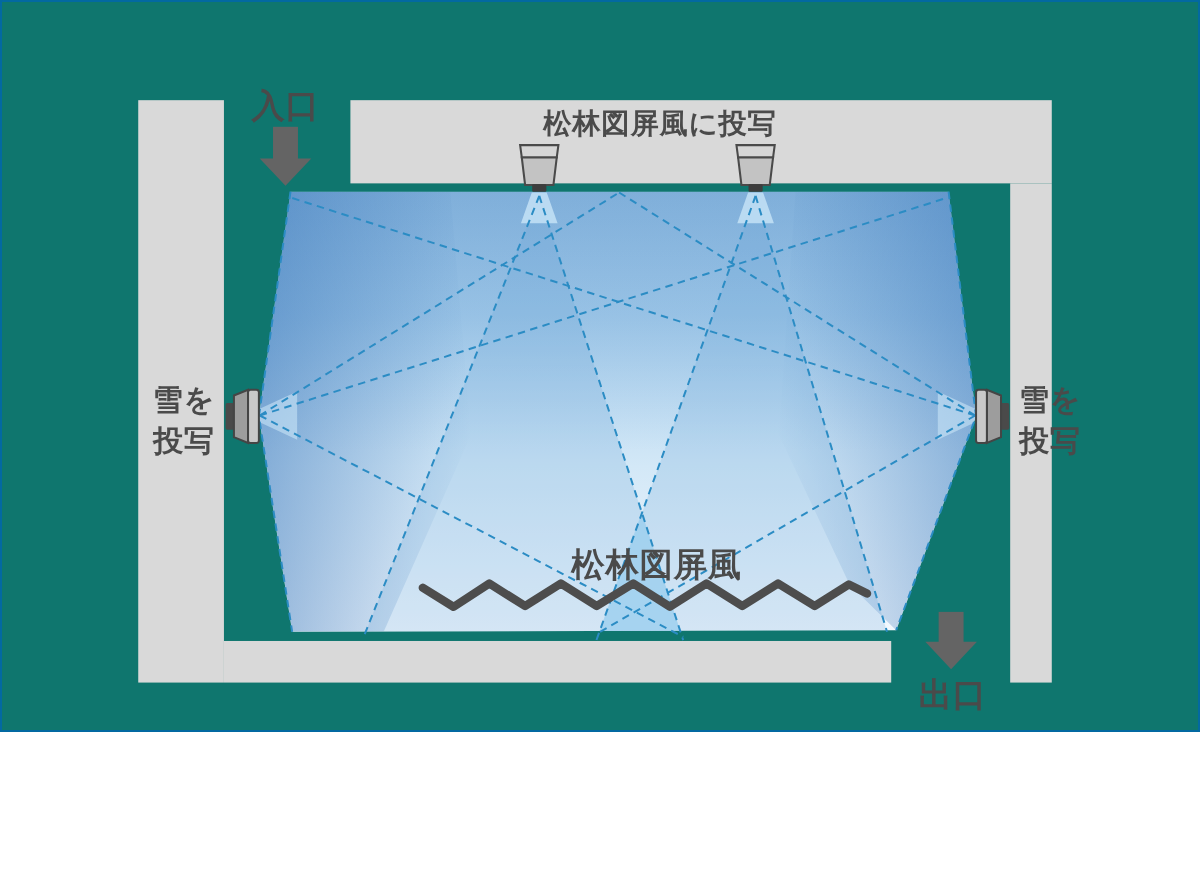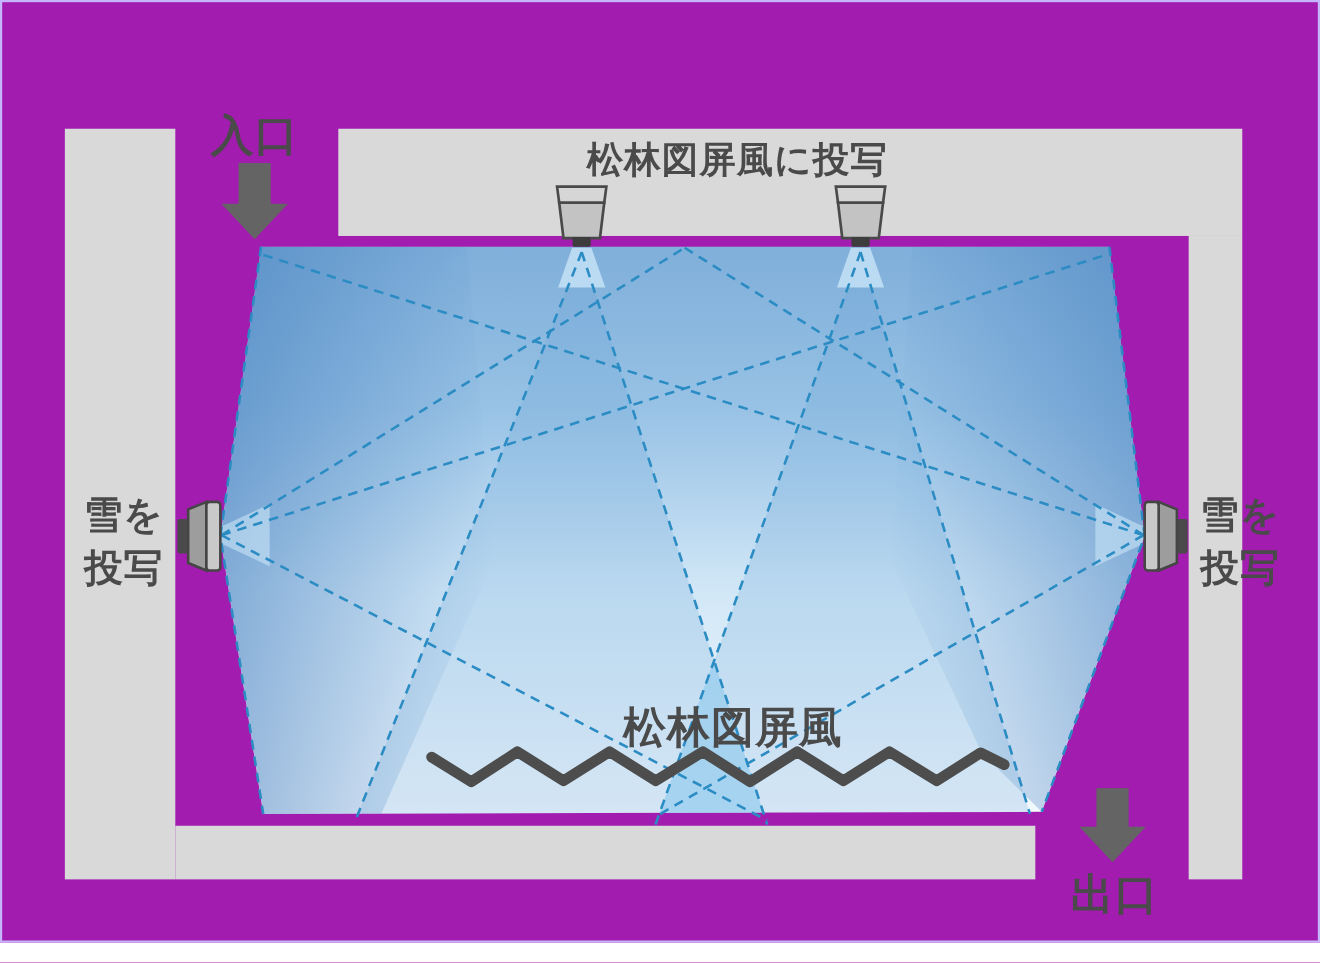--- a/index.html
+++ b/index.html
@@ -1,21 +1,21 @@
 <!DOCTYPE html>
 <html><head>
 <meta charset="utf-8">
 <style>
   html,body{margin:0;padding:0;background:#fff;}
   .canvas{
     position:relative;
-    width:1200px;height:857px;
+    width:1200px;height:732px;
     box-sizing:border-box;
-    border:2px solid #c4b5fd;
-    background:#a21caf;
+    border:2px solid #0369a1;
+    background:#0f766e;
     font-family:"Liberation Sans","DejaVu Sans",sans-serif;
     overflow:hidden;
   }
   svg{display:block;width:100%;height:100%;}
   .jp{
     font-family:"Liberation Sans","DejaVu Sans",sans-serif;
     font-weight:700;
     fill:#4a4a4a;
     letter-spacing:1px;
   }

